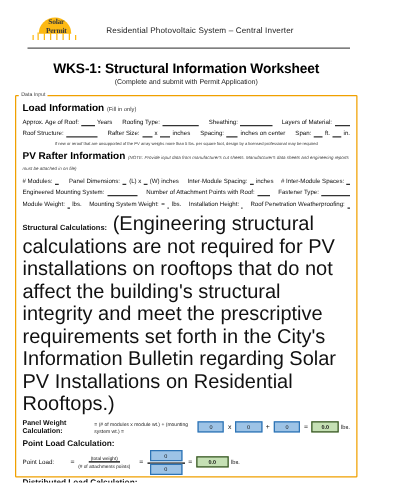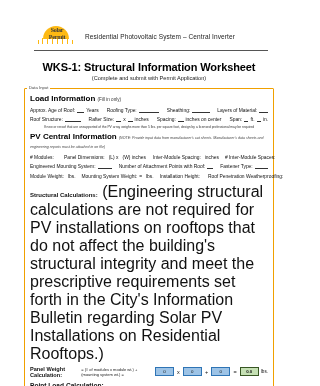--- a/index.html
+++ b/index.html
@@ -5,21 +5,21 @@
   * { box-sizing: border-box; }
   html, body { margin:0; padding:0; }
   body {
     width: 298px; height: 386px;
     background: #ffffff;
     font-family: "Liberation Sans", sans-serif;
     color: #111;
     overflow: hidden;
     position: relative;
   }
-  .page { position:relative; width:298px; height:380px; padding:16px; }
+  .page { position:relative; width:298px; height:380px; padding:4px; }
 
   
   .hdr { display:flex; align-items:center; padding:6px 12px 0 18px; height:34px; }
   .logo { width:46px; height:26px; position:relative; flex:0 0 auto; }
   .logo .sun {
     position:absolute; left:9px; top:3px; width:26px; height:13px;
     border-radius:13px 13px 0 0; background:#fdb913;
   }
   .logo .sunc { position:absolute; left:4px; top:13px; width:36px; height:8px; }
   .logo .ray {
@@ -162,21 +162,21 @@
       <span class="lbl" style="margin-left:6px">Span:</span>
       <span class="fill f12"></span>
       <span class="lbl">ft.</span>
       <span class="fill f12"></span>
       <span class="lbl">in.</span>
     </div>
 
     <div class="fineprint">If new or reroof that are unsupported of the PV array weighs more than 5 lbs. per square foot, design by a licensed professional may be required</div>
 
     <div class="sec-h" style="margin-top:3px">
-      <span>PV Central Information</span>
+      <span>PV Rafter Information</span>
       <span class="note-i">(NOTE: Provide input data from manufacturer's cut sheets. Manufacturer's data sheets and engineering reports must be attached in on file)</span>
     </div>
 
     <div class="row">
       <span class="lbl"># Modules:</span>
       <span class="fill f20"></span>
       <span class="lbl" style="margin-left:6px">Panel Dimensions:</span>
       <span class="fill f20"></span>
       <span class="lbl">(L) x</span>
       <span class="fill f16"></span>

